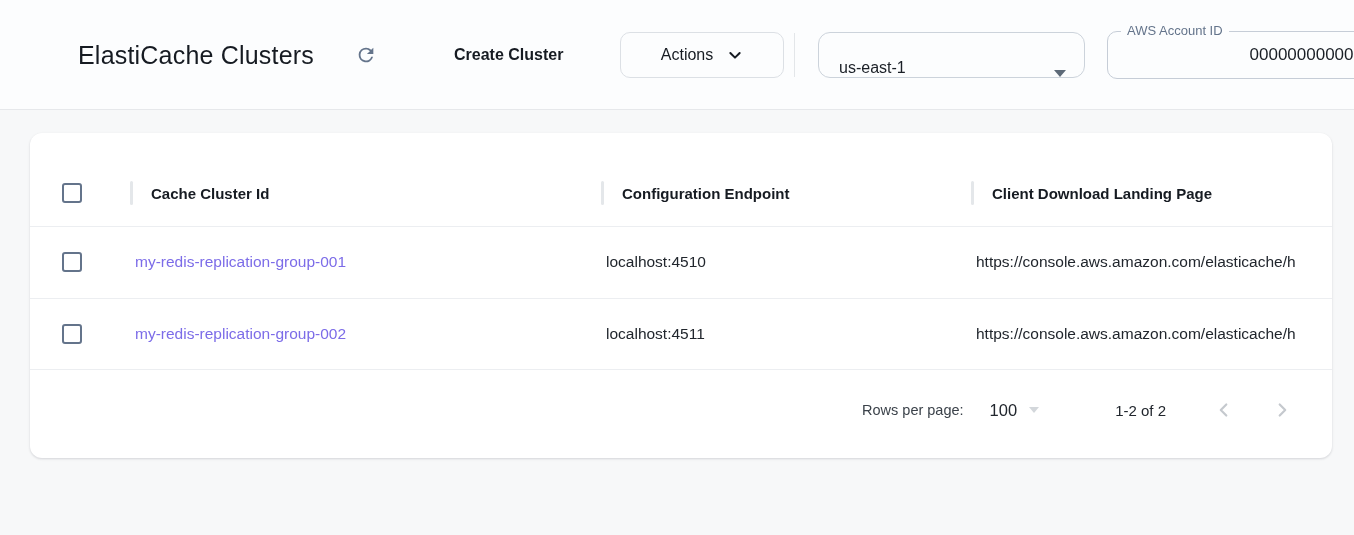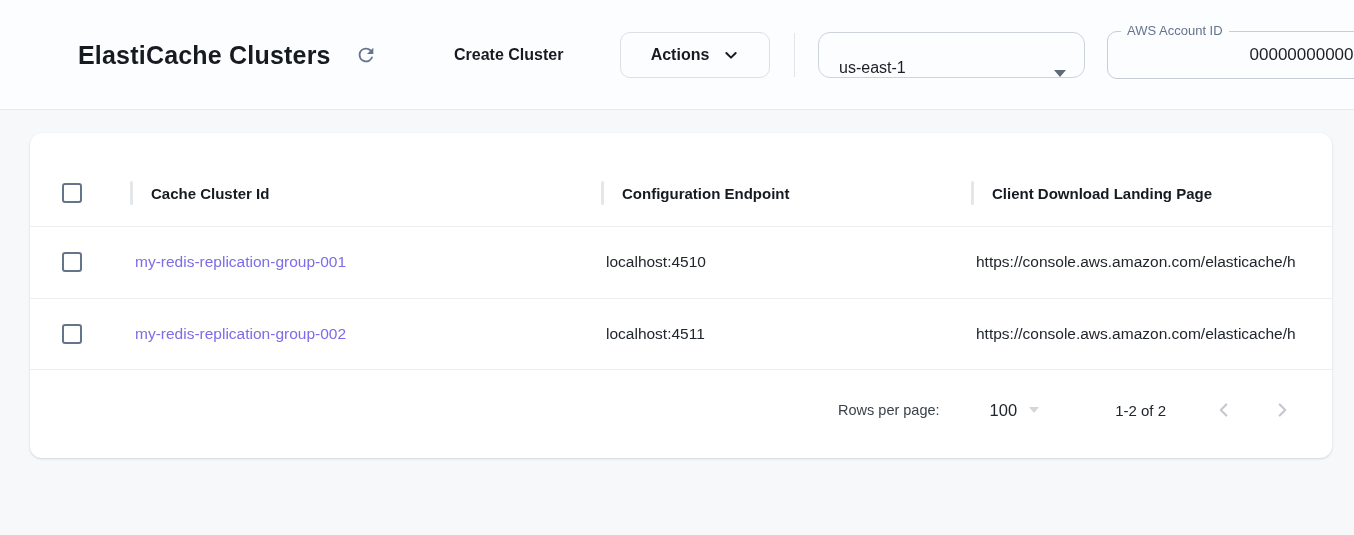--- a/index.html
+++ b/index.html
@@ -16,49 +16,49 @@
     position: relative;
     height: 110px;
     background: #fcfdfe;
     border-bottom: 1px solid #e6e8eb;
   }
   .topbar > * { position: absolute; top: 50%; transform: translateY(-50%); margin-left: 48px; }
 
   .page-title {
     left: 30px;
     font-size: 25px;
-    font-weight: 700;
+    font-weight: 400;
     letter-spacing: .2px;
     color: #161b22;
     white-space: nowrap;
   }
   .refresh-btn {
     left: 303px;
     width: 30px; height: 30px;
     border: none; background: transparent;
     display: flex; align-items: center; justify-content: center;
     cursor: pointer; color: #64748b;
   }
   .text-btn {
     left: 406px;
     border: none; background: transparent;
     font-family: inherit;
     font-size: 16px; font-weight: 700; color: #161b22;
     cursor: pointer; white-space: nowrap;
   }
   .actions-btn {
     left: 572px;
-    width: 150px; height: 46px;
+    width: 164px; height: 46px;
     background: #fcfdfe;
     border: 1px solid #dce0e5;
     border-radius: 10px;
     display: flex; align-items: center; justify-content: center;
     gap: 14px;
     font-family: inherit;
-    font-size: 16px; font-weight: 700; color: #161b22;
+    font-size: 16px; font-weight: 400; color: #161b22;
     cursor: pointer;
   }
   .vert-divider {
     left: 746px;
     width: 1px; height: 44px;
     background: #e3e6e9;
   }
   .region-select {
     left: 770px;
     width: 267px; height: 46px;
@@ -163,21 +163,21 @@
     display: flex; align-items: center; justify-content: flex-end;
     padding-right: 36px;
     padding-bottom: 8px;
   }
   .rpp-label { font-size: 14.5px; color: #3b424a; }
   .rpp-select {
     margin-left: 26px;
     display: flex; align-items: center;
     cursor: pointer;
   }
-  .rpp-value { font-size: 16.5px; color: #21262d; margin-left: 24px; }
+  .rpp-value { font-size: 16.5px; color: #21262d; }
   .rpp-caret {
     margin-left: 12px;
     width: 0; height: 0;
     border-left: 5px solid transparent;
     border-right: 5px solid transparent;
     border-top: 6px solid #d3d7db;
   }
   .range-label { margin-left: 76px; font-size: 15px; color: #21262d; }
   .pg-btn {
     border: none; background: transparent;

